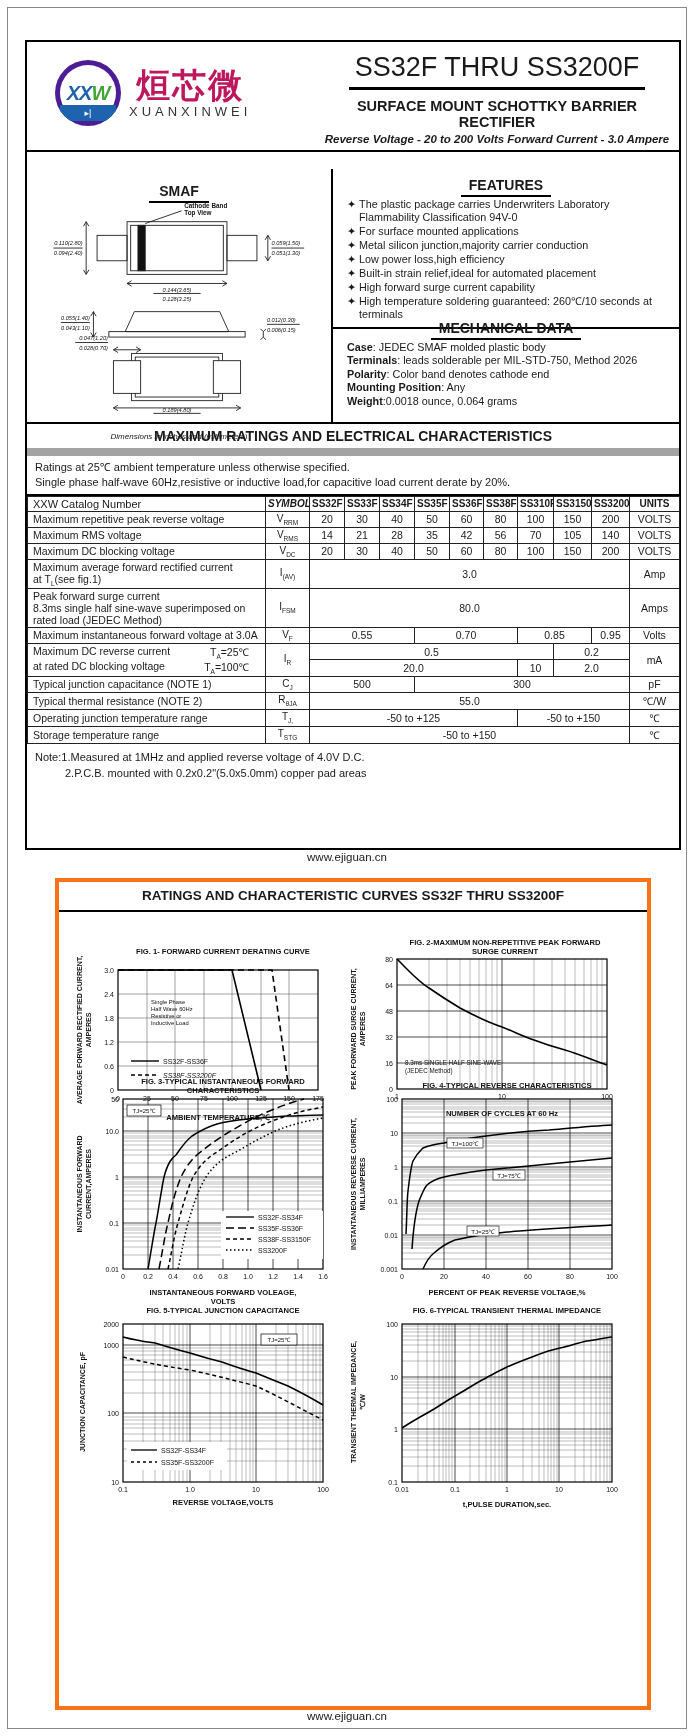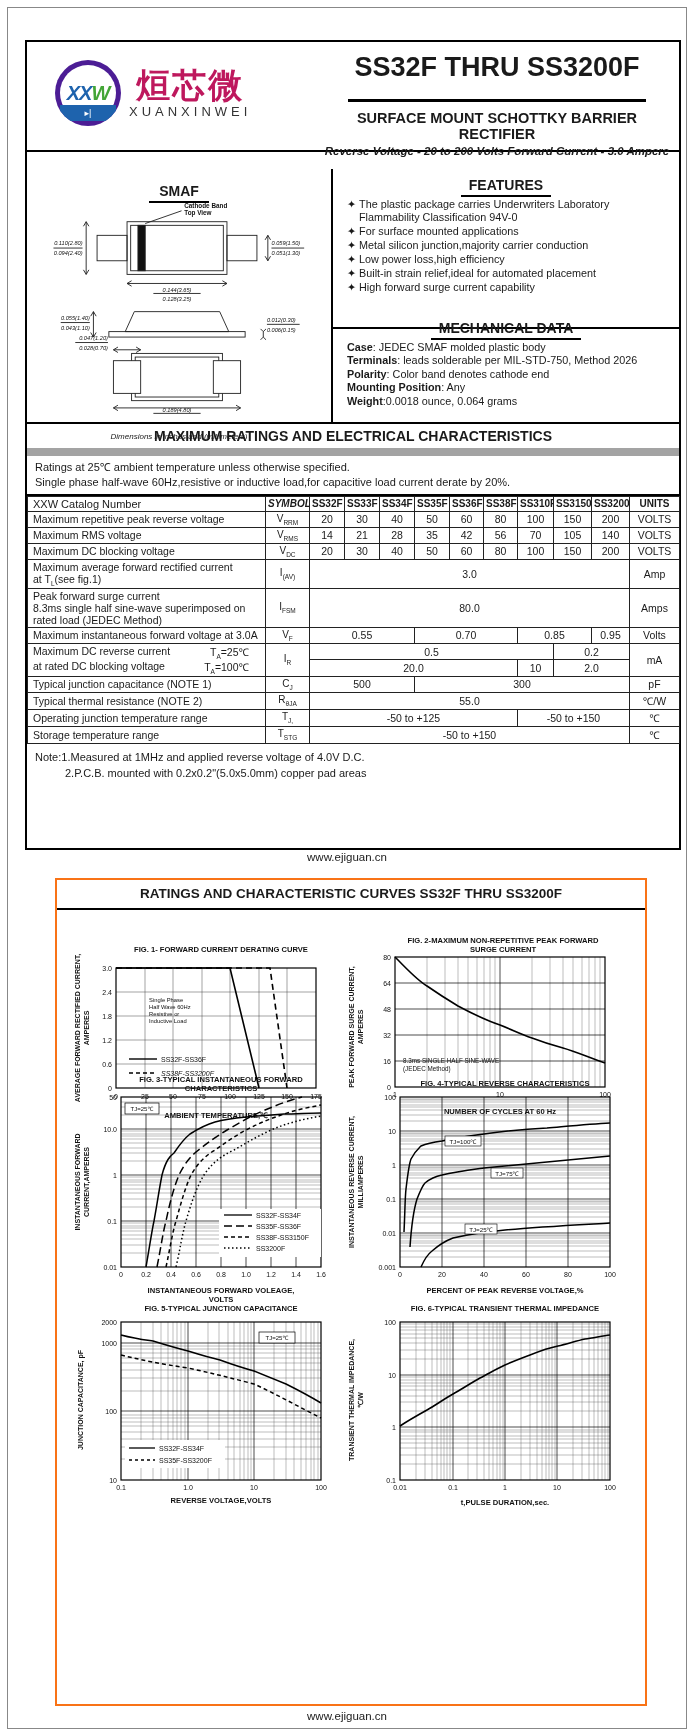--- a/index.html
+++ b/index.html
@@ -11,21 +11,21 @@
   .logo{position:absolute;left:28px;top:18px;display:flex;align-items:center;}
   .logo-mark{width:66px;height:66px;border-radius:50%;background:#4c1d95;position:relative;display:flex;align-items:center;justify-content:center;overflow:hidden;}
   .logo-inner{width:56px;height:56px;border-radius:50%;background:#fff;display:flex;align-items:center;justify-content:center;position:relative;}
   .logo-mono{font-style:italic;font-weight:bold;font-size:20px;color:#1e63ad;letter-spacing:-1px;}
   .logo-mono b{color:#43a536;}
   .logo-band{position:absolute;bottom:0;left:0;right:0;height:16px;background:#1e63ad;display:flex;align-items:center;justify-content:center;color:#fff;font-size:9px;}
   .logo-txt{margin-left:8px;}
   .logo-cn{font-size:34px;font-weight:bold;color:#be185d;line-height:1;letter-spacing:2px;text-align:center;}
   .logo-en{font-size:13px;color:#333;letter-spacing:4px;margin-top:2px;}
   .hdr-right{position:absolute;left:290px;top:10px;width:360px;text-align:center;}
-  .hdr-title{display:inline-block;font-size:27px;font-weight:bold;border-bottom:3px solid #000;padding:0 6px 16px 6px;}
+  .hdr-title{display:inline-block;font-size:27px;font-weight:normal;border-bottom:3px solid #000;padding:0 6px 4px 6px;}
   .hdr-sub{font-size:14.5px;font-weight:bold;margin-top:8px;}
   .hdr-tag{font-size:11.5px;font-style:italic;font-weight:bold;margin-top:3px;}
   
   .midcols{position:relative;height:270px;border-bottom:2px solid #000;}
   .pkgcol{position:absolute;left:0;top:0;width:304px;height:270px;margin-top:23px;}
   .pkg-name{text-align:center;font-weight:bold;font-size:14px;margin-top:8px;}
   .pkg-name span{border-bottom:2px solid #000;padding:0 10px 2px;}
   .pkg-cap{position:absolute;left:0;bottom:4px;width:100%;text-align:center;font-size:8px;font-style:italic;}
   .featcol{position:absolute;left:304px;top:17px;width:348px;height:160px;border-left:2px solid #000;border-bottom:2px solid #000;box-sizing:border-box;}
   .mechcol{position:absolute;left:304px;top:160px;width:348px;height:110px;border-left:2px solid #000;box-sizing:border-box;}
@@ -44,21 +44,21 @@
   table.rat th{font-weight:bold;font-size:10px;}
   table.rat td.p{text-align:left;padding-left:5px;margin-top:23px;}
   table.rat .sym{font-size:10px;}
   table.rat sub{font-size:6.5px;}
   th.symh{font-style:italic;font-weight:normal;font-size:9px;}
   .pline{display:flex;justify-content:space-between;padding-right:14px;}
   .notes{font-size:11px;padding:5px 0 0 8px;line-height:1.5;}
   .notes .n2{padding-left:30px;}
   .footer{position:absolute;width:100%;text-align:center;font-size:11.5px;}
   
-  .page2{position:absolute;left:55px;top:878px;width:588px;height:824px;border:2px solid #f97316;}
+  .page2{position:absolute;left:55px;top:878px;width:588px;height:824px;border:4px solid #f97316;}
   .p2head{height:28px;line-height:28px;text-align:center;font-weight:bold;font-size:13.5px;border-bottom:2px solid #000;}
   .fig{position:absolute;}
   svg text{font-family:"Liberation Sans",sans-serif;fill:#111;}
   .ft{font-weight:bold;font-size:7.6px;}
   .tk{font-size:7px;}
   .axl{font-weight:bold;font-size:7.6px;}
   .lg{font-size:7px;}
   .an{font-size:5.8px;}
 </style>
 </head>
@@ -161,20 +161,21 @@
 
     <div class="featcol">
       <div class="boxhead"><span>FEATURES</span></div>
       <ul class="feat">
         <li><span class="bl">✦</span><span>The plastic package carries Underwriters Laboratory Flammability Classification 94V-0</span></li>
         <li><span class="bl">✦</span><span>For surface mounted applications</span></li>
         <li><span class="bl">✦</span><span>Metal silicon junction,majority carrier conduction</span></li>
         <li><span class="bl">✦</span><span>Low power loss,high efficiency</span></li>
         <li><span class="bl">✦</span><span>Built-in strain relief,ideal for automated placement</span></li>
         <li><span class="bl">✦</span><span>High forward surge current capability</span></li>
+        <li><span class="bl">✦</span><span>High temperature soldering guaranteed: 260℃/10 seconds at terminals</span></li>
       </ul>
     </div>
 
     <div class="mechcol">
       <div class="boxhead"><span>MECHANICAL DATA</span></div>
       <div class="mech-body">
         <span><b>Case</b><span>: JEDEC SMAF molded plastic body</span></span><br>
         <span><b>Terminals</b><span>: leads solderable per MIL-STD-750, Method 2026</span></span><br>
         <span><b>Polarity</b><span>: Color band denotes cathode end</span></span><br>
         <span><b>Mounting Position</b><span>: Any</span></span><br>

